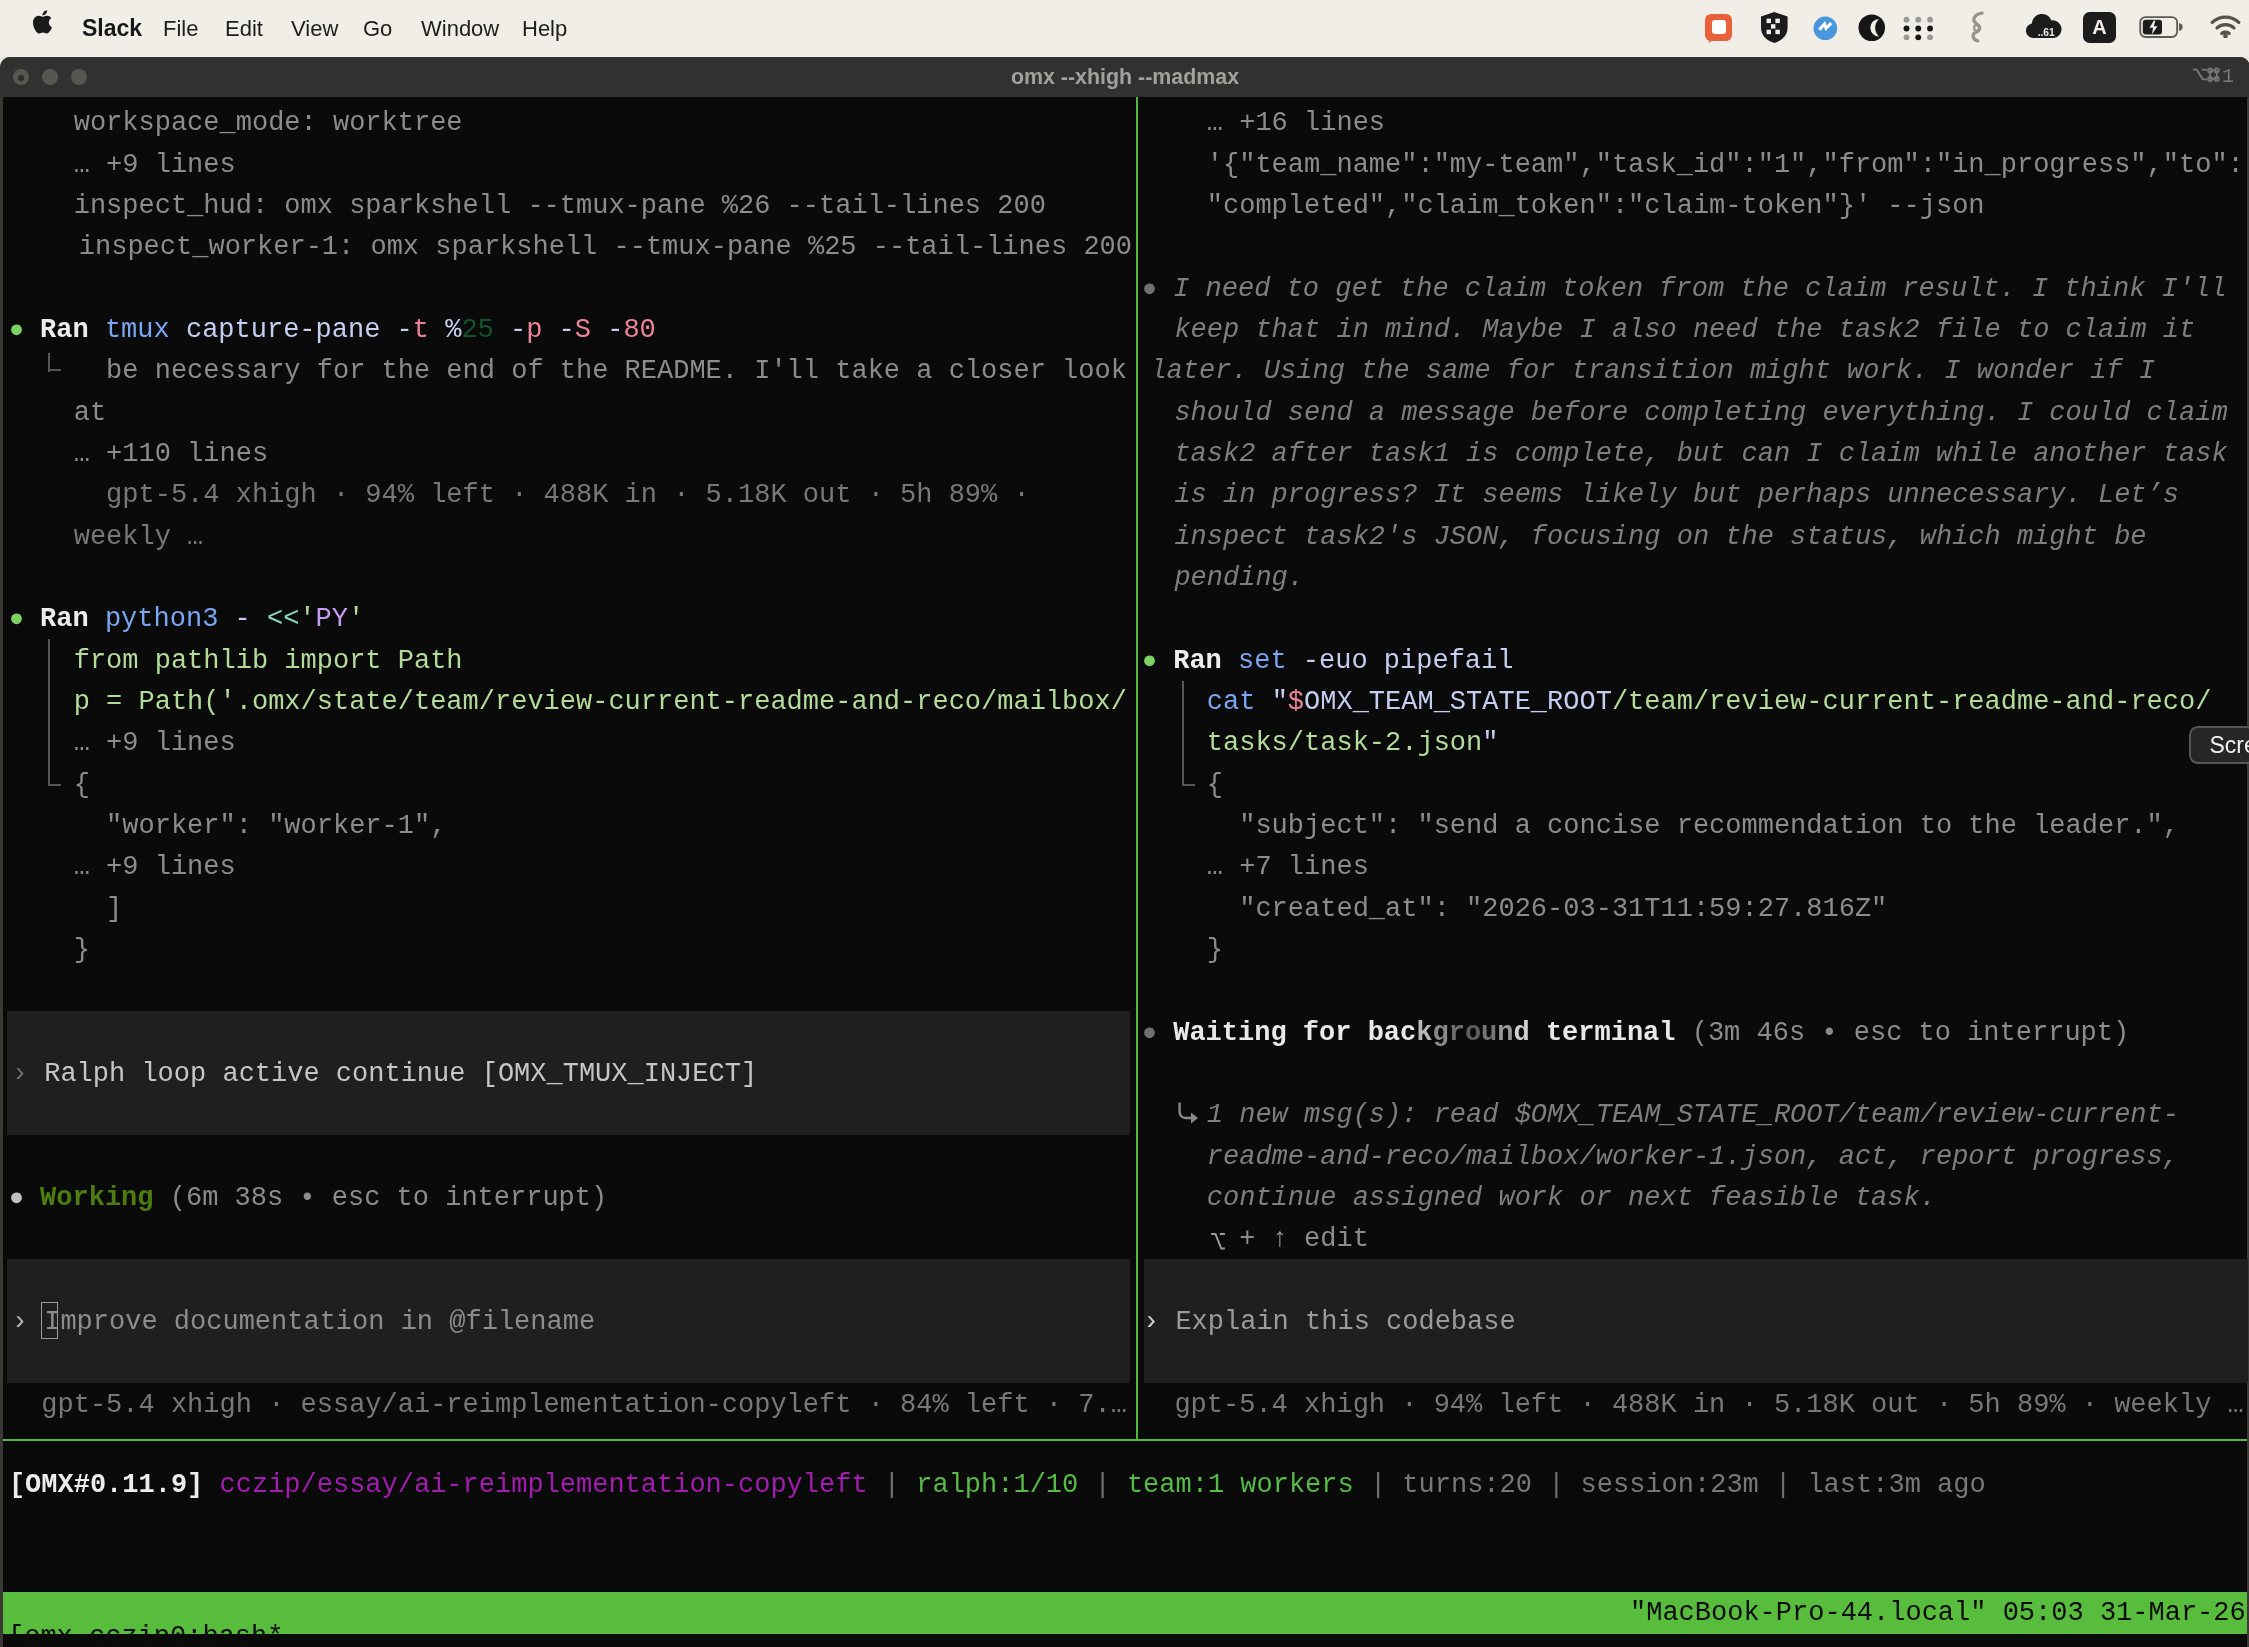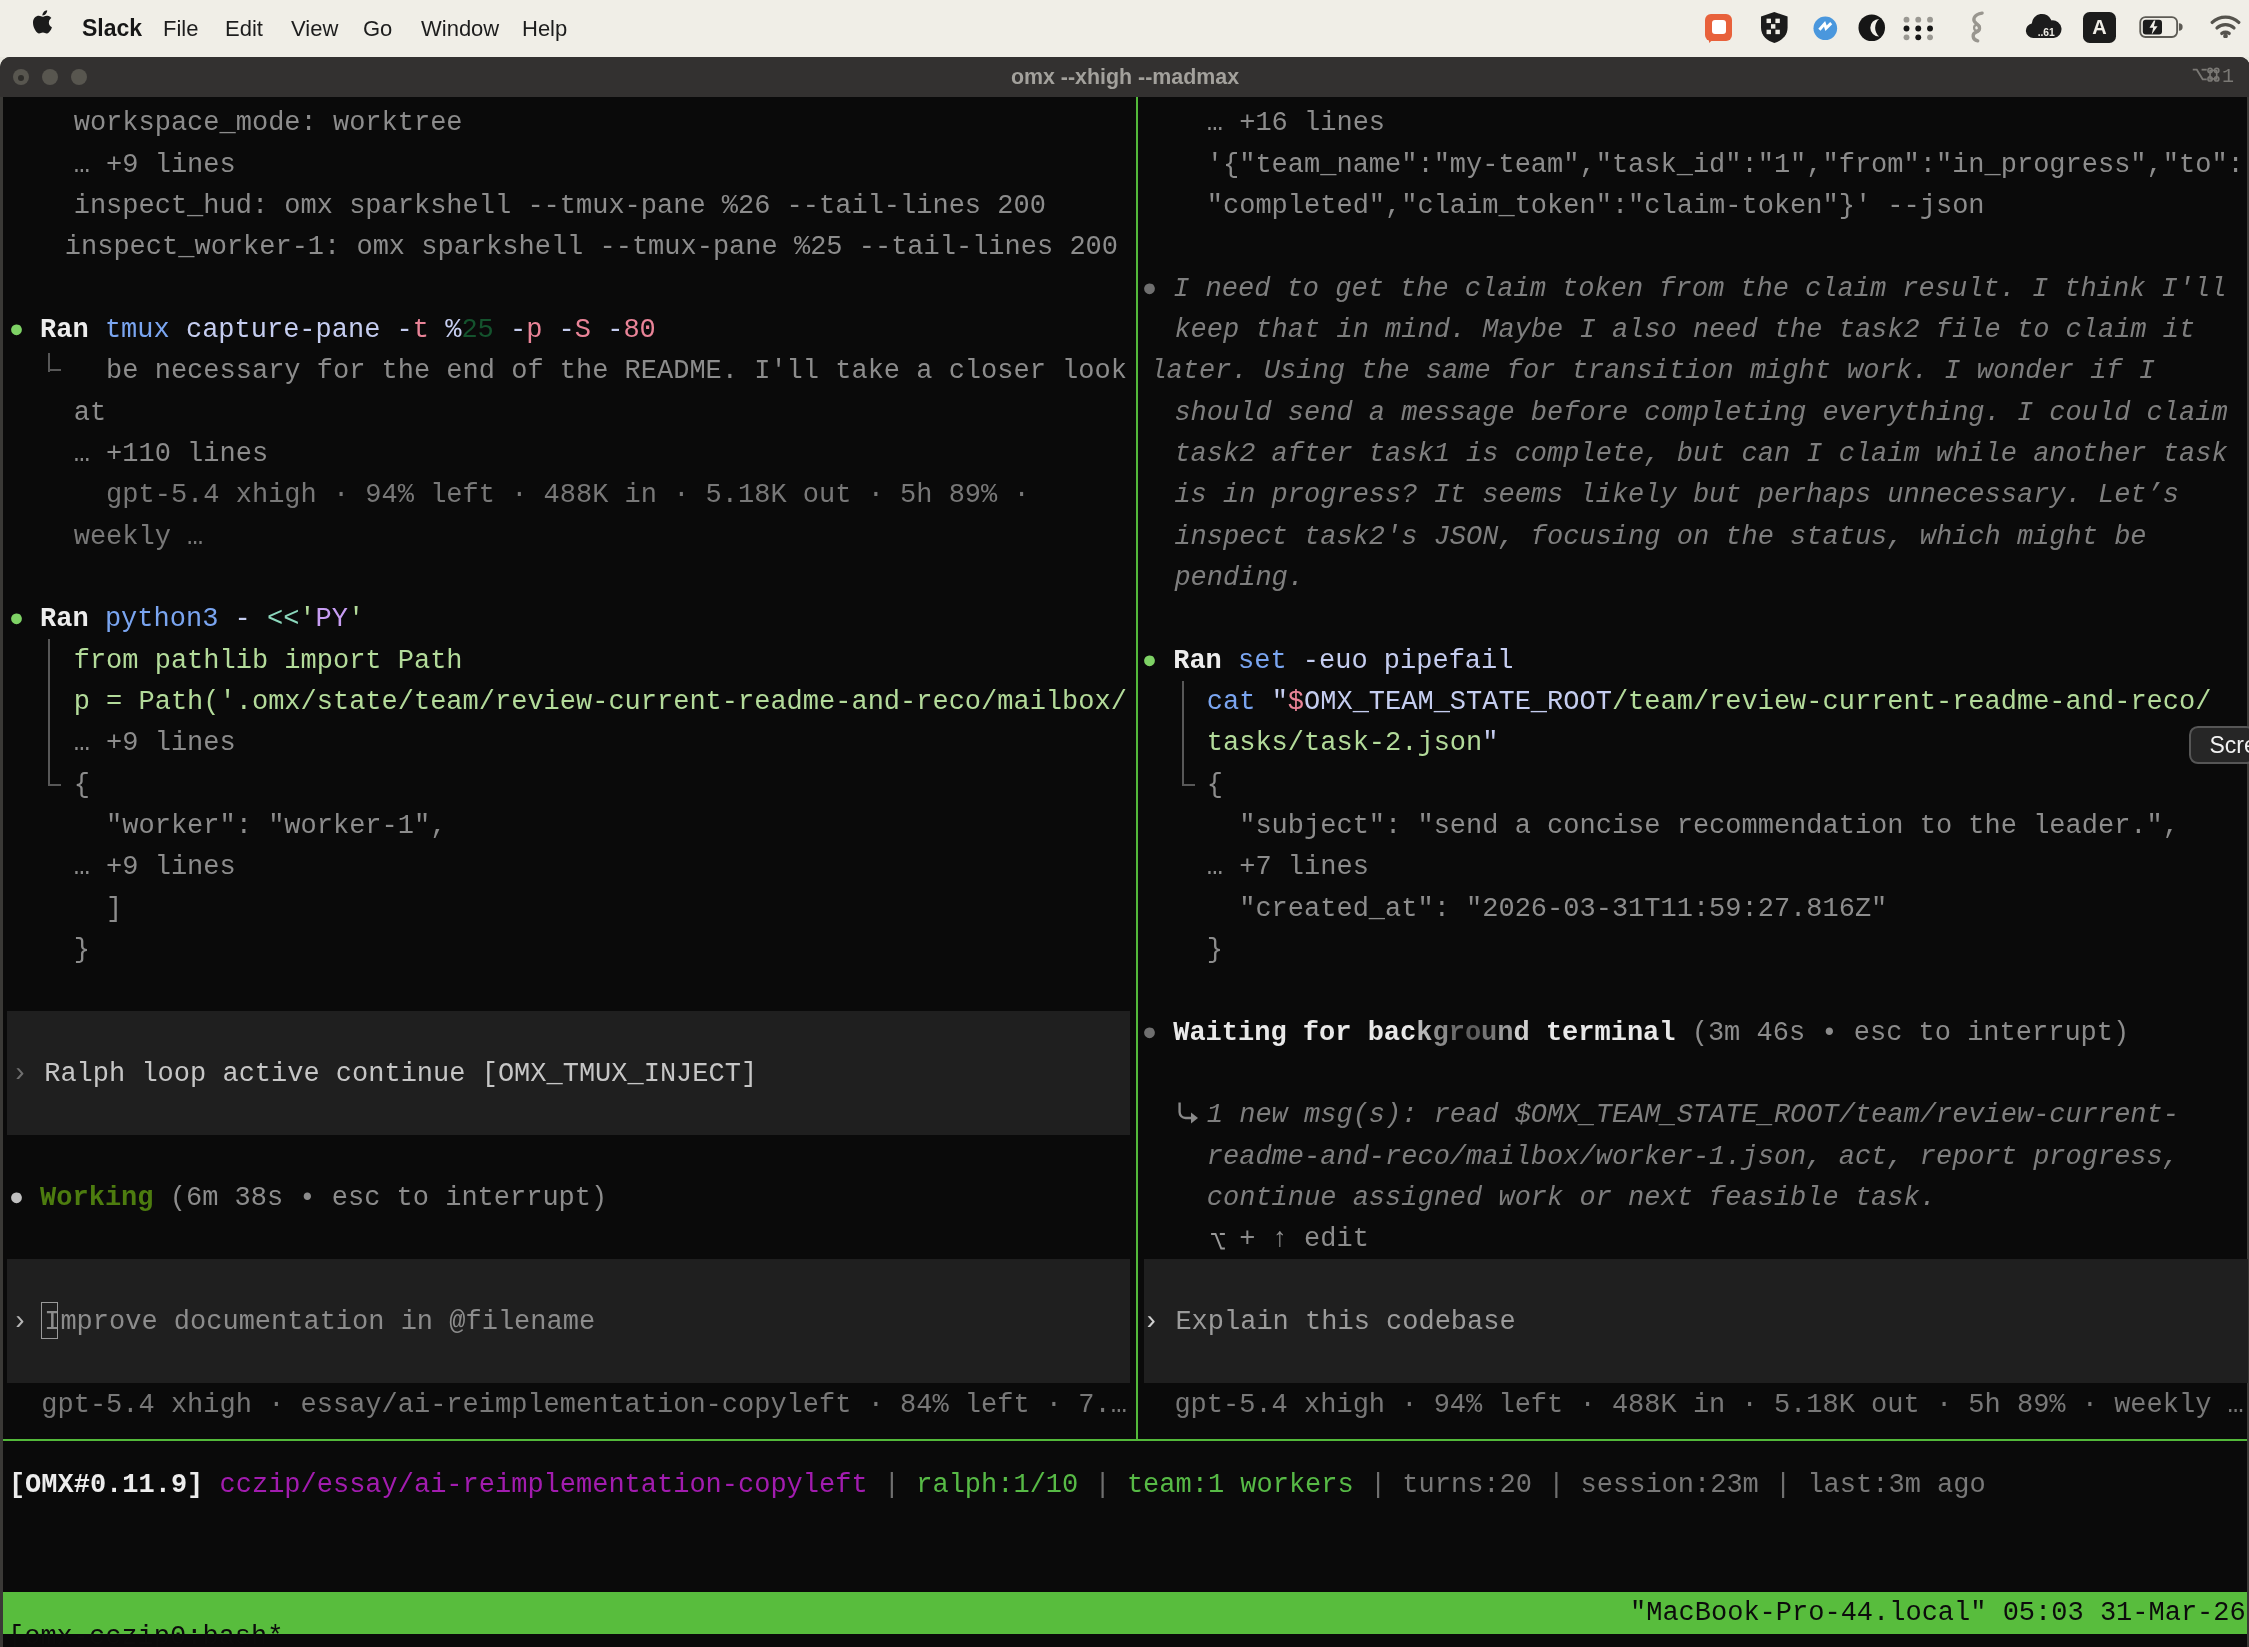--- a/index.html
+++ b/index.html
@@ -127,21 +127,21 @@
 <div class="abs" style="left:7.4px;top:1011px;width:1123px;height:124px;background:#1f1f1f;"></div>
 <div class="abs" style="left:7.4px;top:1259px;width:1123px;height:124px;background:#1f1f1f;"></div>
 <div class="abs" style="left:1144px;top:1259px;width:1104px;height:124px;background:#1f1f1f;"></div>
 
 <div class="abs" style="left:1136px;top:97px;width:2.2px;height:1343px;background:#53b93a;"></div>
 <div class="abs" style="left:3px;top:1439px;width:2244px;height:2.2px;background:#53b93a;"></div>
 
 <div class="ln" style="left:8.9px;top:103px;">    <span class="g">workspace_mode: worktree</span></div>
 <div class="ln" style="left:8.9px;top:145px;">    <span class="g">… +9 lines</span></div>
 <div class="ln" style="left:8.9px;top:186px;">    <span class="g">inspect_hud: omx sparkshell --tmux-pane %26 --tail-lines 200</span></div>
-<div class="ln" style="left:0;top:227px;text-align:right;">    <span class="g">inspect_worker-1: omx sparkshell --tmux-pane %25 --tail-lines 200</span></div>
+<div class="ln" style="left:14px;top:227px;text-align:right;">    <span class="g">inspect_worker-1: omx sparkshell --tmux-pane %25 --tail-lines 200</span></div>
 <div class="ln" style="left:8.9px;top:310px;"><span class="grn">●</span> <span style="font-weight:bold;color:#ededed">Ran</span> <span class="blu">tmux</span> <span class="lav">capture-pane</span> <span class="lav">-</span><span class="pnk">t</span> <span class="lav">%</span><span class="org">25</span> <span class="lav">-</span><span class="pnk">p</span> <span class="lav">-</span><span class="pnk">S</span> <span class="lav">-</span><span class="pnk">80</span></div>
 <div class="ln" style="left:8.9px;top:351px;">      <span class="g">be necessary for the end of the README. I'll take a closer look</span></div>
 <div class="ln" style="left:8.9px;top:393px;">    <span class="g">at</span></div>
 <div class="ln" style="left:8.9px;top:434px;">    <span class="g">… +110 lines</span></div>
 <div class="ln" style="left:8.9px;top:475px;">      <span class="g2">gpt-5.4 xhigh · 94% left · 488K in · 5.18K out · 5h 89% ·</span></div>
 <div class="ln" style="left:8.9px;top:517px;">    <span class="g2">weekly …</span></div>
 <div class="ln" style="left:8.9px;top:599px;"><span class="grn">●</span> <span style="font-weight:bold;color:#ededed">Ran</span> <span class="blu">python3</span> <span class="lav">-</span> <span class="tea">&lt;&lt;</span><span class="cod">'</span><span class="pur">PY</span><span class="cod">'</span></div>
 <div class="ln" style="left:8.9px;top:641px;">    <span class="cod">from pathlib import Path</span></div>
 <div class="ln" style="left:8.9px;top:682px;">    <span class="cod">p = Path('.omx/state/team/review-current-readme-and-reco/mailbox/</span></div>
 <div class="ln" style="left:8.9px;top:723px;">    <span class="g">… +9 lines</span></div>

